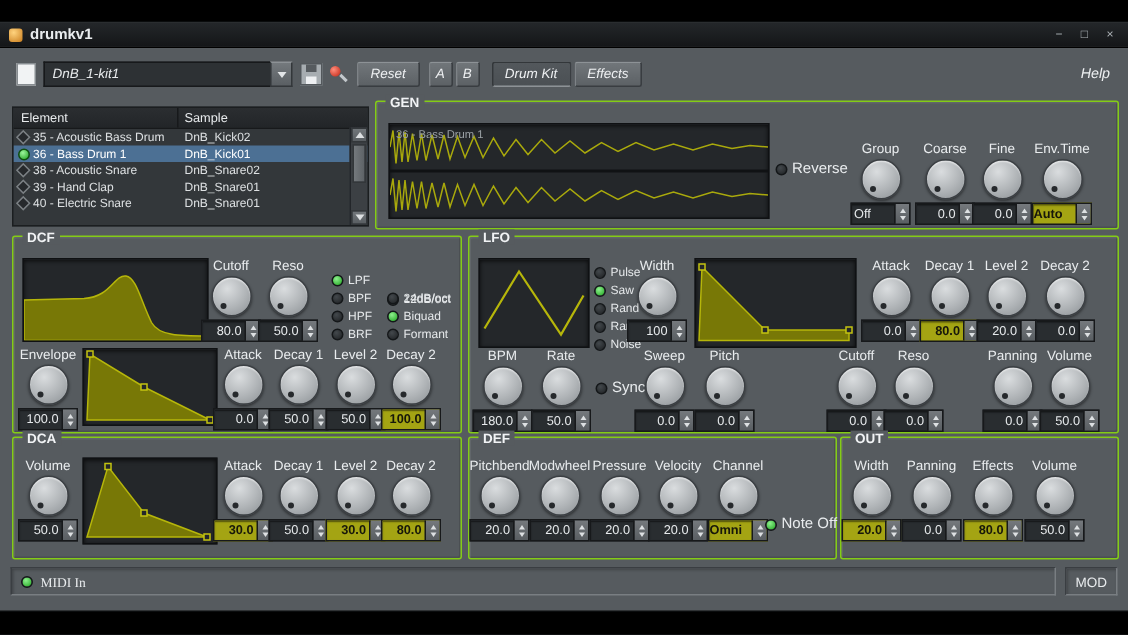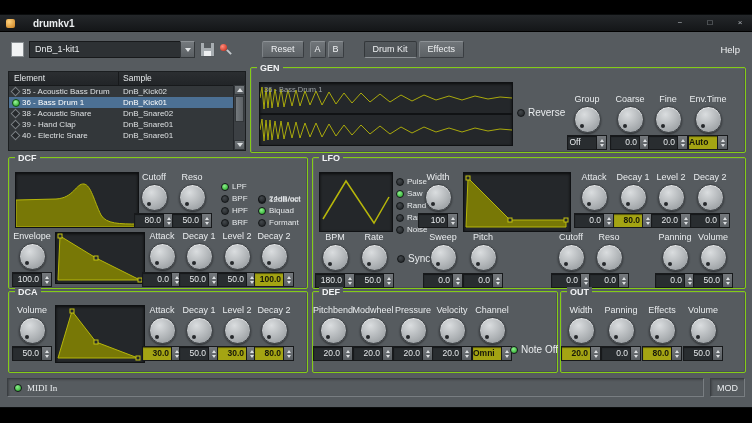--- a/index.html
+++ b/index.html
@@ -2,27 +2,27 @@
 <html><head>
 <meta charset="utf-8">
 <style>
   html,body{margin:0;padding:0;background:#000;}
   .screen{position:relative;width:752px;height:423px;background:#000;overflow:hidden;
           font-family:"Liberation Sans",sans-serif;-webkit-font-smoothing:antialiased;}
   .window{position:absolute;left:0;top:14px;width:752px;height:394px;background:#565b5f;
           border-top:1px solid #0a0c0d;border-bottom:1px solid #0a0c0d;box-sizing:border-box;}
   
   .titlebar{position:absolute;left:0;top:0;right:0;height:17px;background:linear-gradient(#24272a,#141618);
-            display:flex;align-items:center;padding:0 6px;gap:18px;box-sizing:border-box;border-bottom:1px solid #000;}
+            display:flex;align-items:center;padding:0 6px;gap:5px;box-sizing:border-box;border-bottom:1px solid #000;}
   .app-icon{width:9px;height:9px;border-radius:2px;background:radial-gradient(circle at 35% 30%,#ffd37e,#c97d1d);}
   .title-text{font-size:10px;font-weight:bold;color:#e9ecee;}
   .tspacer{flex:1;}
   .winbtn{width:12px;height:12px;color:#aeb4b8;font-size:8px;line-height:12px;text-align:center;}
   
-  .toolbar{position:absolute;left:8px;right:8px;top:23px;height:22px;display:flex;align-items:center;}
+  .toolbar{position:absolute;left:8px;right:8px;top:23px;height:22px;display:flex;align-items:center;font-style:italic;}
   .flatbtn{width:18px;height:18px;display:flex;align-items:center;justify-content:center;}
   .icon-doc{position:relative;width:11px;height:13px;background:#f1f3f4;border:1px solid #878d91;}
   .icon-save{position:relative;width:13px;height:13px;background:#a7adb1;border:1px solid #53585c;}
   .icon-save::before{content:"";position:absolute;left:3px;top:0;width:7px;height:5px;background:#565b5f;}
   .icon-save::after{content:"";position:absolute;left:3px;bottom:0;width:7px;height:5px;background:#eef0f2;}
   .icon-pin{position:relative;width:15px;height:15px;}
   .icon-pin::before{content:"";position:absolute;left:2px;top:2px;width:7px;height:7px;border-radius:50%;
       background:radial-gradient(circle at 35% 35%,#ff8d7c,#bf2110);}
   .icon-pin::after{content:"";position:absolute;left:8px;top:9px;width:6px;height:2px;background:#c3c8cc;transform:rotate(45deg);}
   .combo{display:flex;width:166px;height:17px;margin-left:3px;}
@@ -125,24 +125,24 @@
     <span class="combo">
       <span class="combo-field">DnB_1-kit1</span>
       <span class="combo-btn"></span>
     </span>
     <span class="flatbtn" style="margin-left:3px">
           <span class="icon-save"></span>
         </span>
     <span class="flatbtn">
           <span class="icon-pin"></span>
         </span>
-    <span class="tbtn" style="margin-left:28px">Reset</span>
+    <span class="tbtn" style="margin-left:4px">Reset</span>
     <span class="tbtn small" style="margin-left:6px">A</span>
     <span class="tbtn small" style="margin-left:2px">B</span>
-    <span class="tbtn checked" style="margin-left:20px">Drum Kit</span>
+    <span class="tbtn checked" style="margin-left:8px">Drum Kit</span>
     <span class="tbtn" style="margin-left:2px">Effects</span>
     <span class="tspacer"></span>
     <span class="helpbtn">Help</span>
   </div>
 
   <div class="list">
     <div class="lheader">
       <span class="hel">Element</span>
       <span class="hsm">Sample</span>
     </div>

